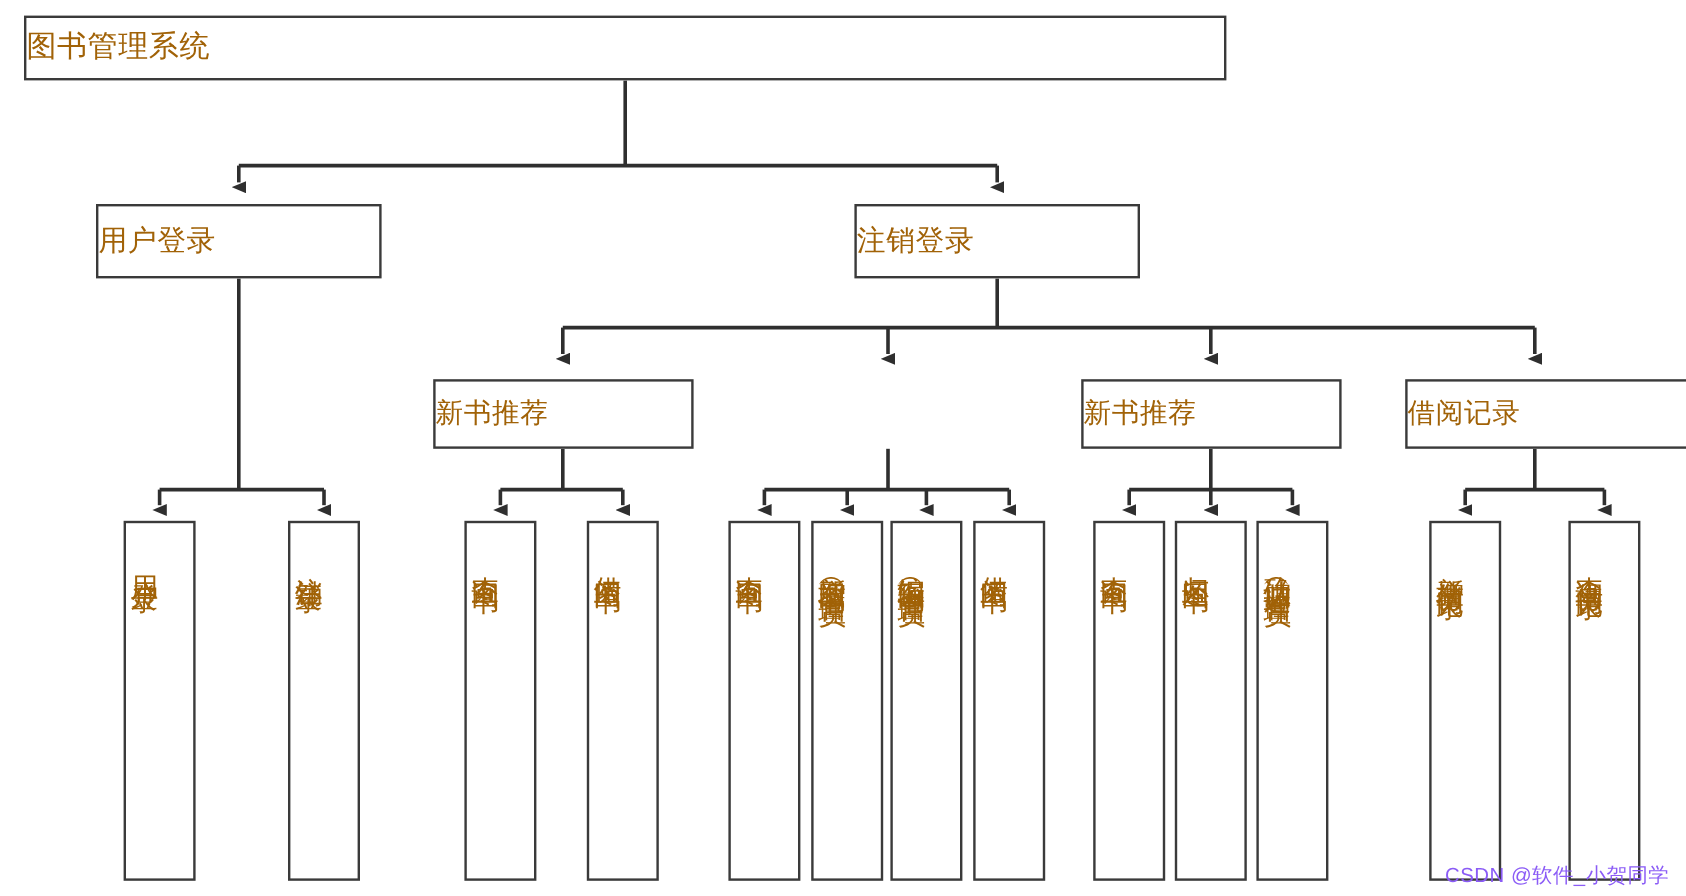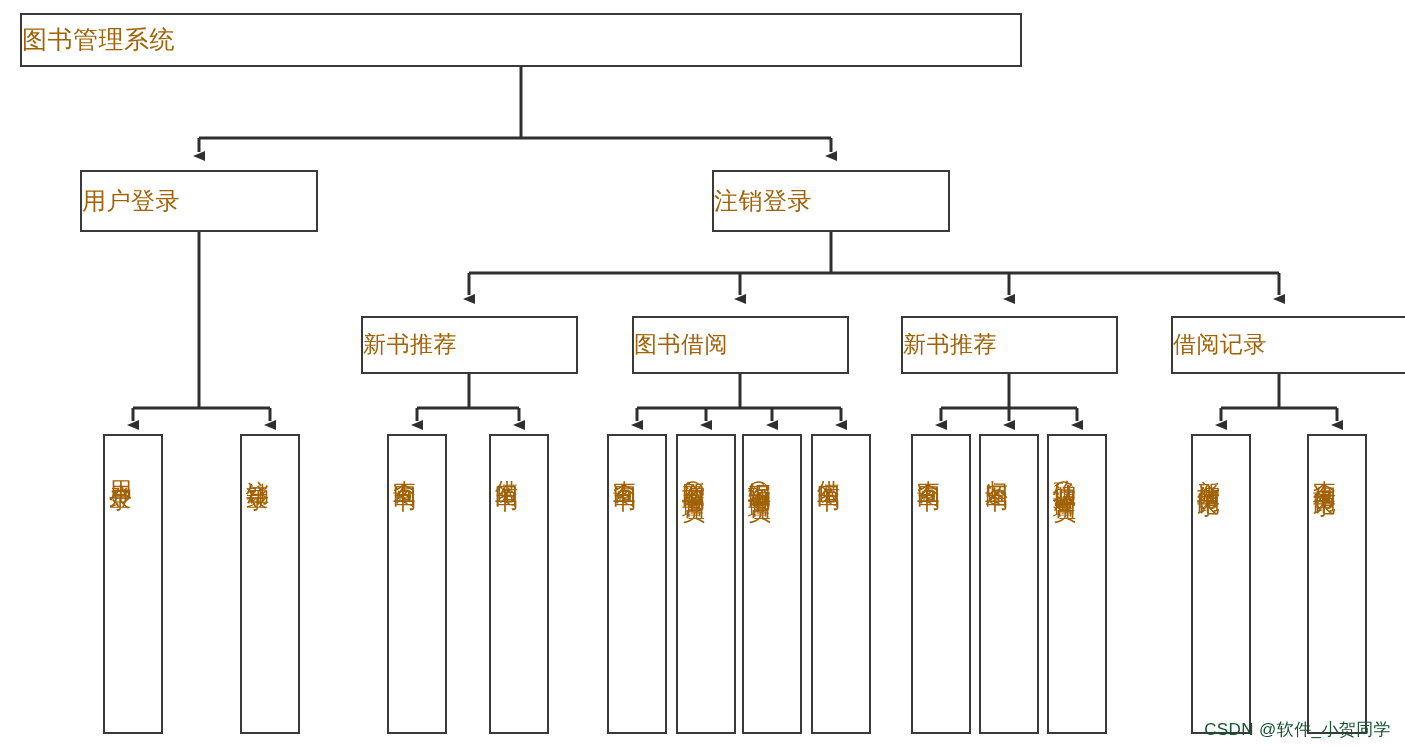--- a/index.html
+++ b/index.html
@@ -56,21 +56,21 @@
     font-size: 23px;
     line-height: 1.30;
     letter-spacing: 3px;
     white-space: nowrap;
   }
   .watermark {
     position: absolute;
     right: 14px;
     bottom: 6px;
     font-size: 17px;
-    color: #14532d;
+    color: #8b5cf6;
     white-space: nowrap;
     z-index: 3;
     letter-spacing: 0.4px;
   }
 </style>
 </head>
 <body>
 
 <div id="diagram-root">
 
@@ -131,23 +131,20 @@
   <div class="node node-l2" style="left:80px; top:170px; width:238px; height:62px;">
     <span class="label">用户登录</span>
   </div>
   <div class="node node-l2" style="left:712px; top:170px; width:238px; height:62px;">
     <span class="label">注销登录</span>
   </div>
 
   <div class="node node-l3" style="left:361px; top:316px; width:217px; height:58px;">
     <span class="label">新书推荐</span>
   </div>
-  <div class="node node-l3" style="left:632px; top:316px; width:217px; height:58px;">
-    <span class="label">图书借阅</span>
-  </div>
   <div class="node node-l3" style="left:901px; top:316px; width:217px; height:58px;">
     <span class="label">新书推荐</span>
   </div>
   <div class="node node-l3" style="left:1171px; top:316px; width:243px; height:58px;">
     <span class="label">借阅记录</span>
   </div>
 
   <div class="node node-leaf" style="left:103px; top:434px; width:60px; height:300px;">
     <span class="label">用户登录</span>
   </div>

